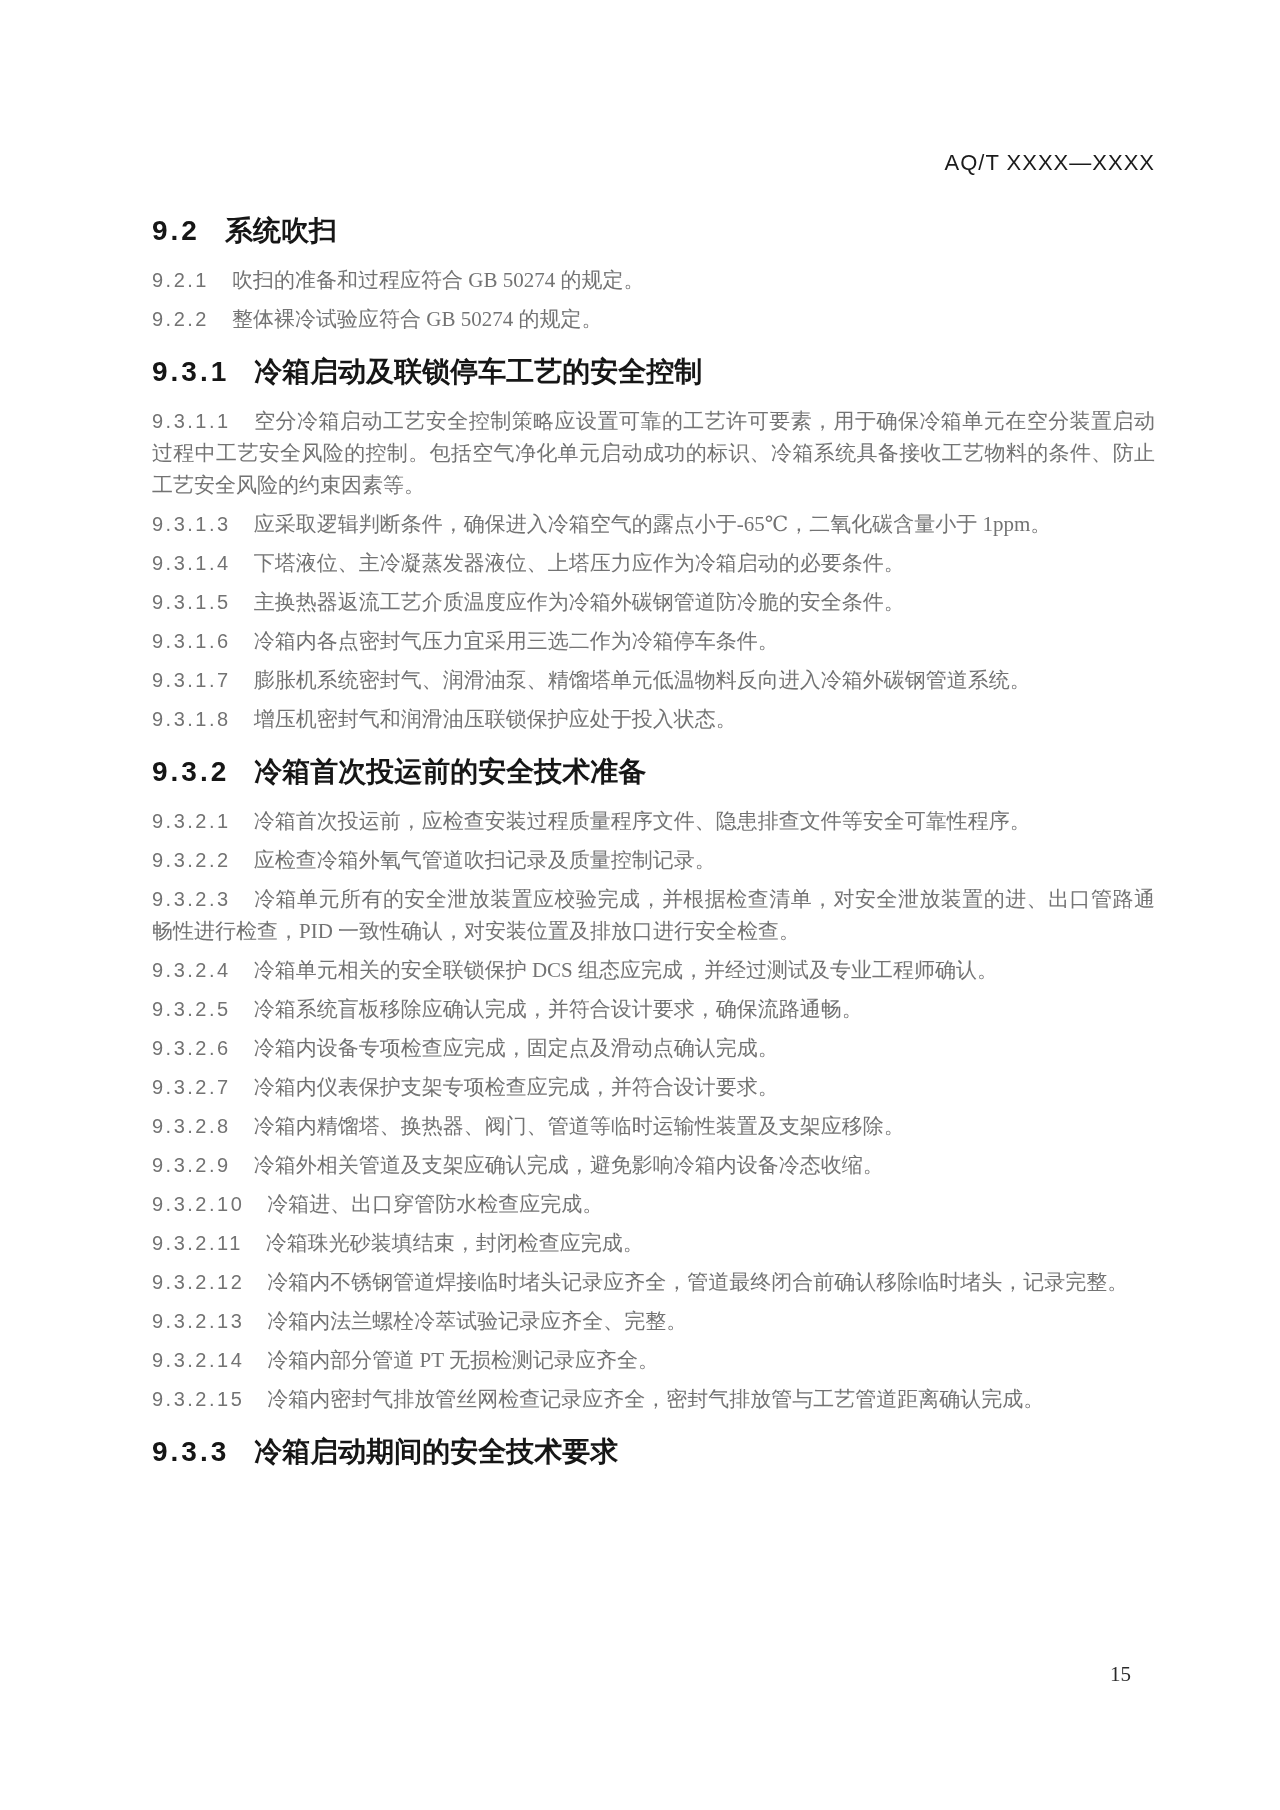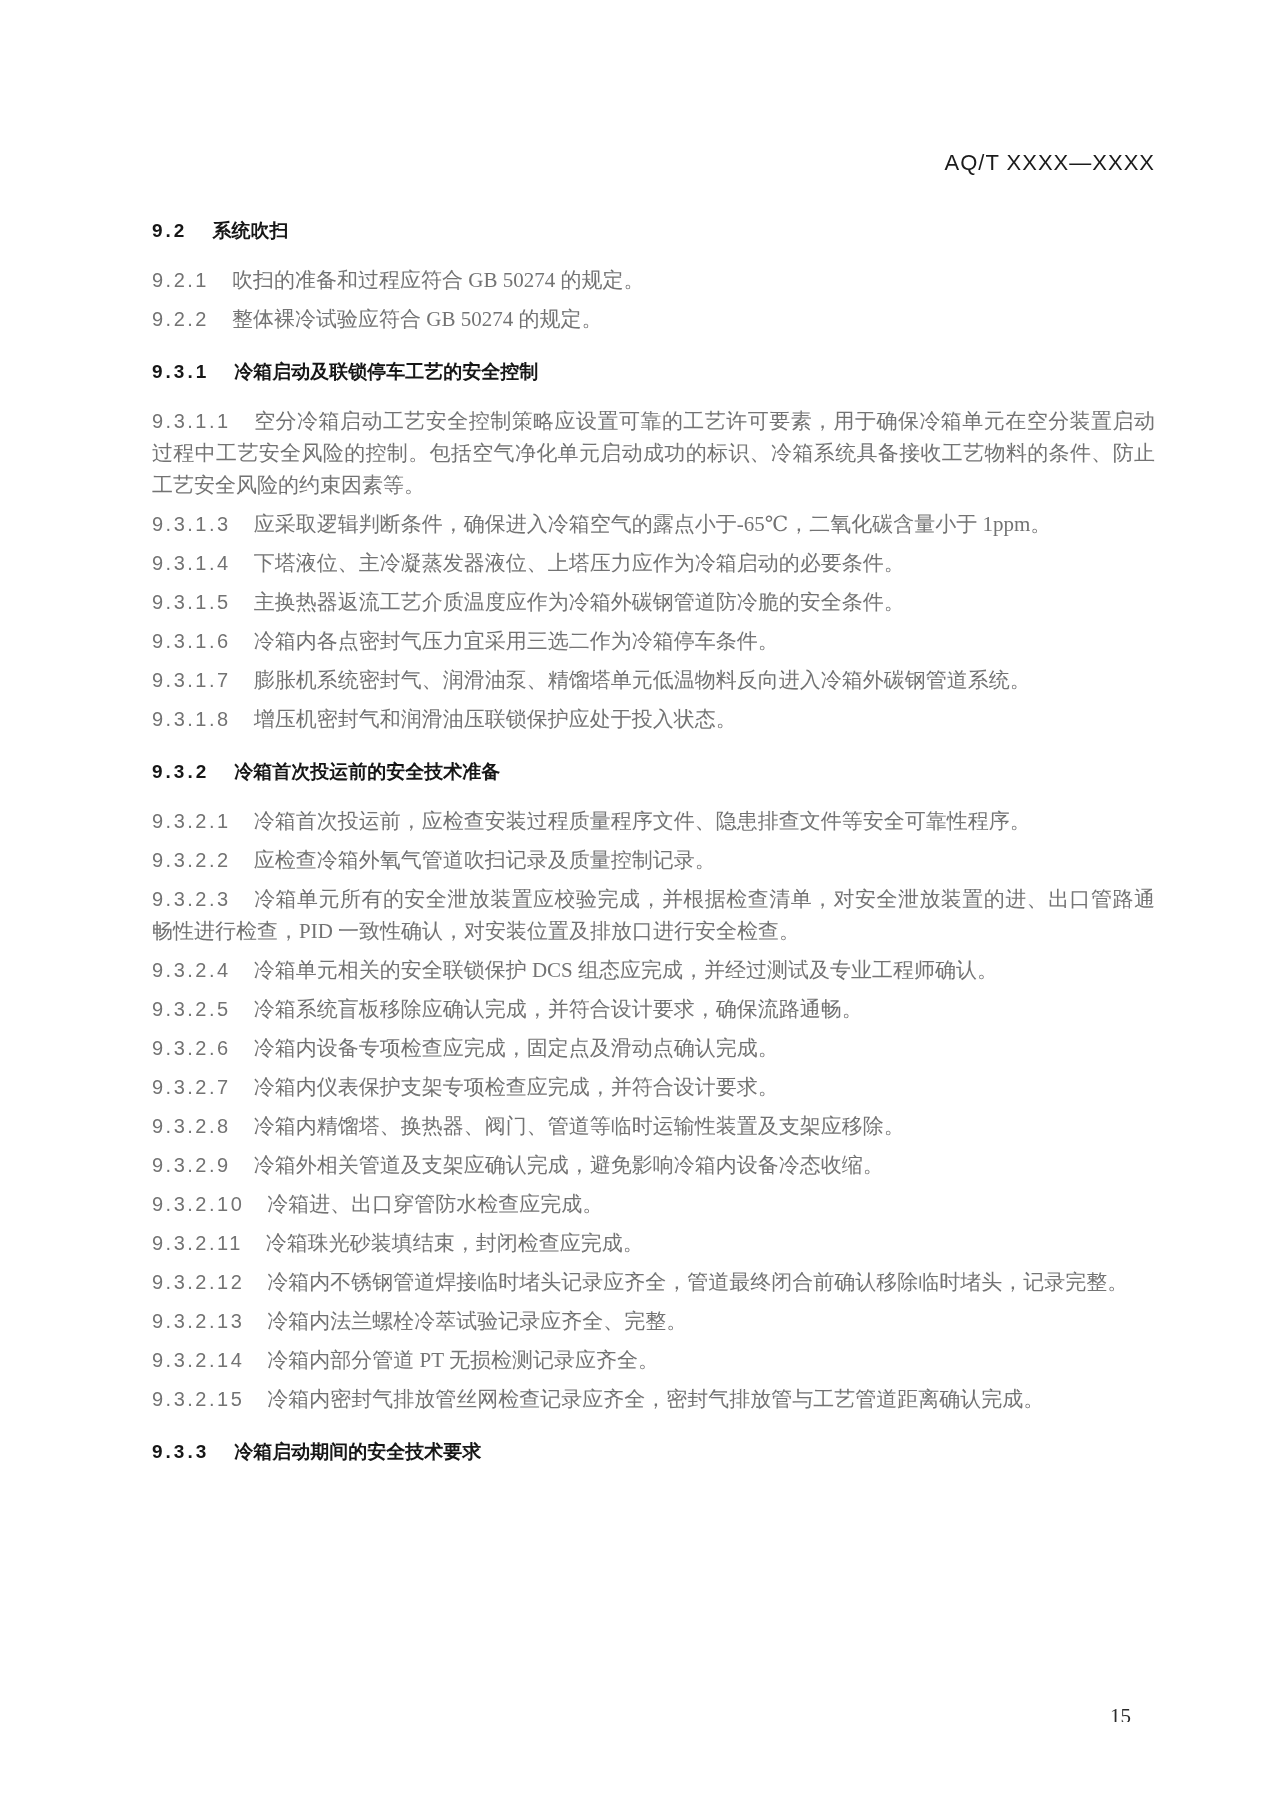--- a/index.html
+++ b/index.html
@@ -25,21 +25,21 @@
     font-size: 22px;
     line-height: 26px;
     letter-spacing: 1px;
     margin: 0 0 39px 0;
     color: #1b1b1b;
   }
   .sec-heading {
     margin: 21px 0 17px 0;
     font-family: "Liberation Sans", "DejaVu Sans", sans-serif;
     font-weight: bold;
-    font-size: 19px;
+    font-size: 28px;
     line-height: 32px;
     color: #161616;
   }
   .clause {
     margin: 7px 0 0 0;
     font-size: 21px;
     line-height: 32px;
     text-align: justify;
     color: #737373;
   }
@@ -56,21 +56,20 @@
   .clause .clause-number {
     font-size: 20px;
   }
   .page-number {
     position: absolute;
     top: 1662px;
     left: 1110px;
     font-family: "Liberation Serif", "DejaVu Serif", serif;
     font-size: 21px;
     color: #2a2a2a;
-    margin-top: 42px;
   }
   .watermark {
     position: absolute;
     top: 1726px;
     right: 38px;
     display: flex;
     align-items: flex-end;
     gap: 16px;
     text-decoration: underline;
   }

